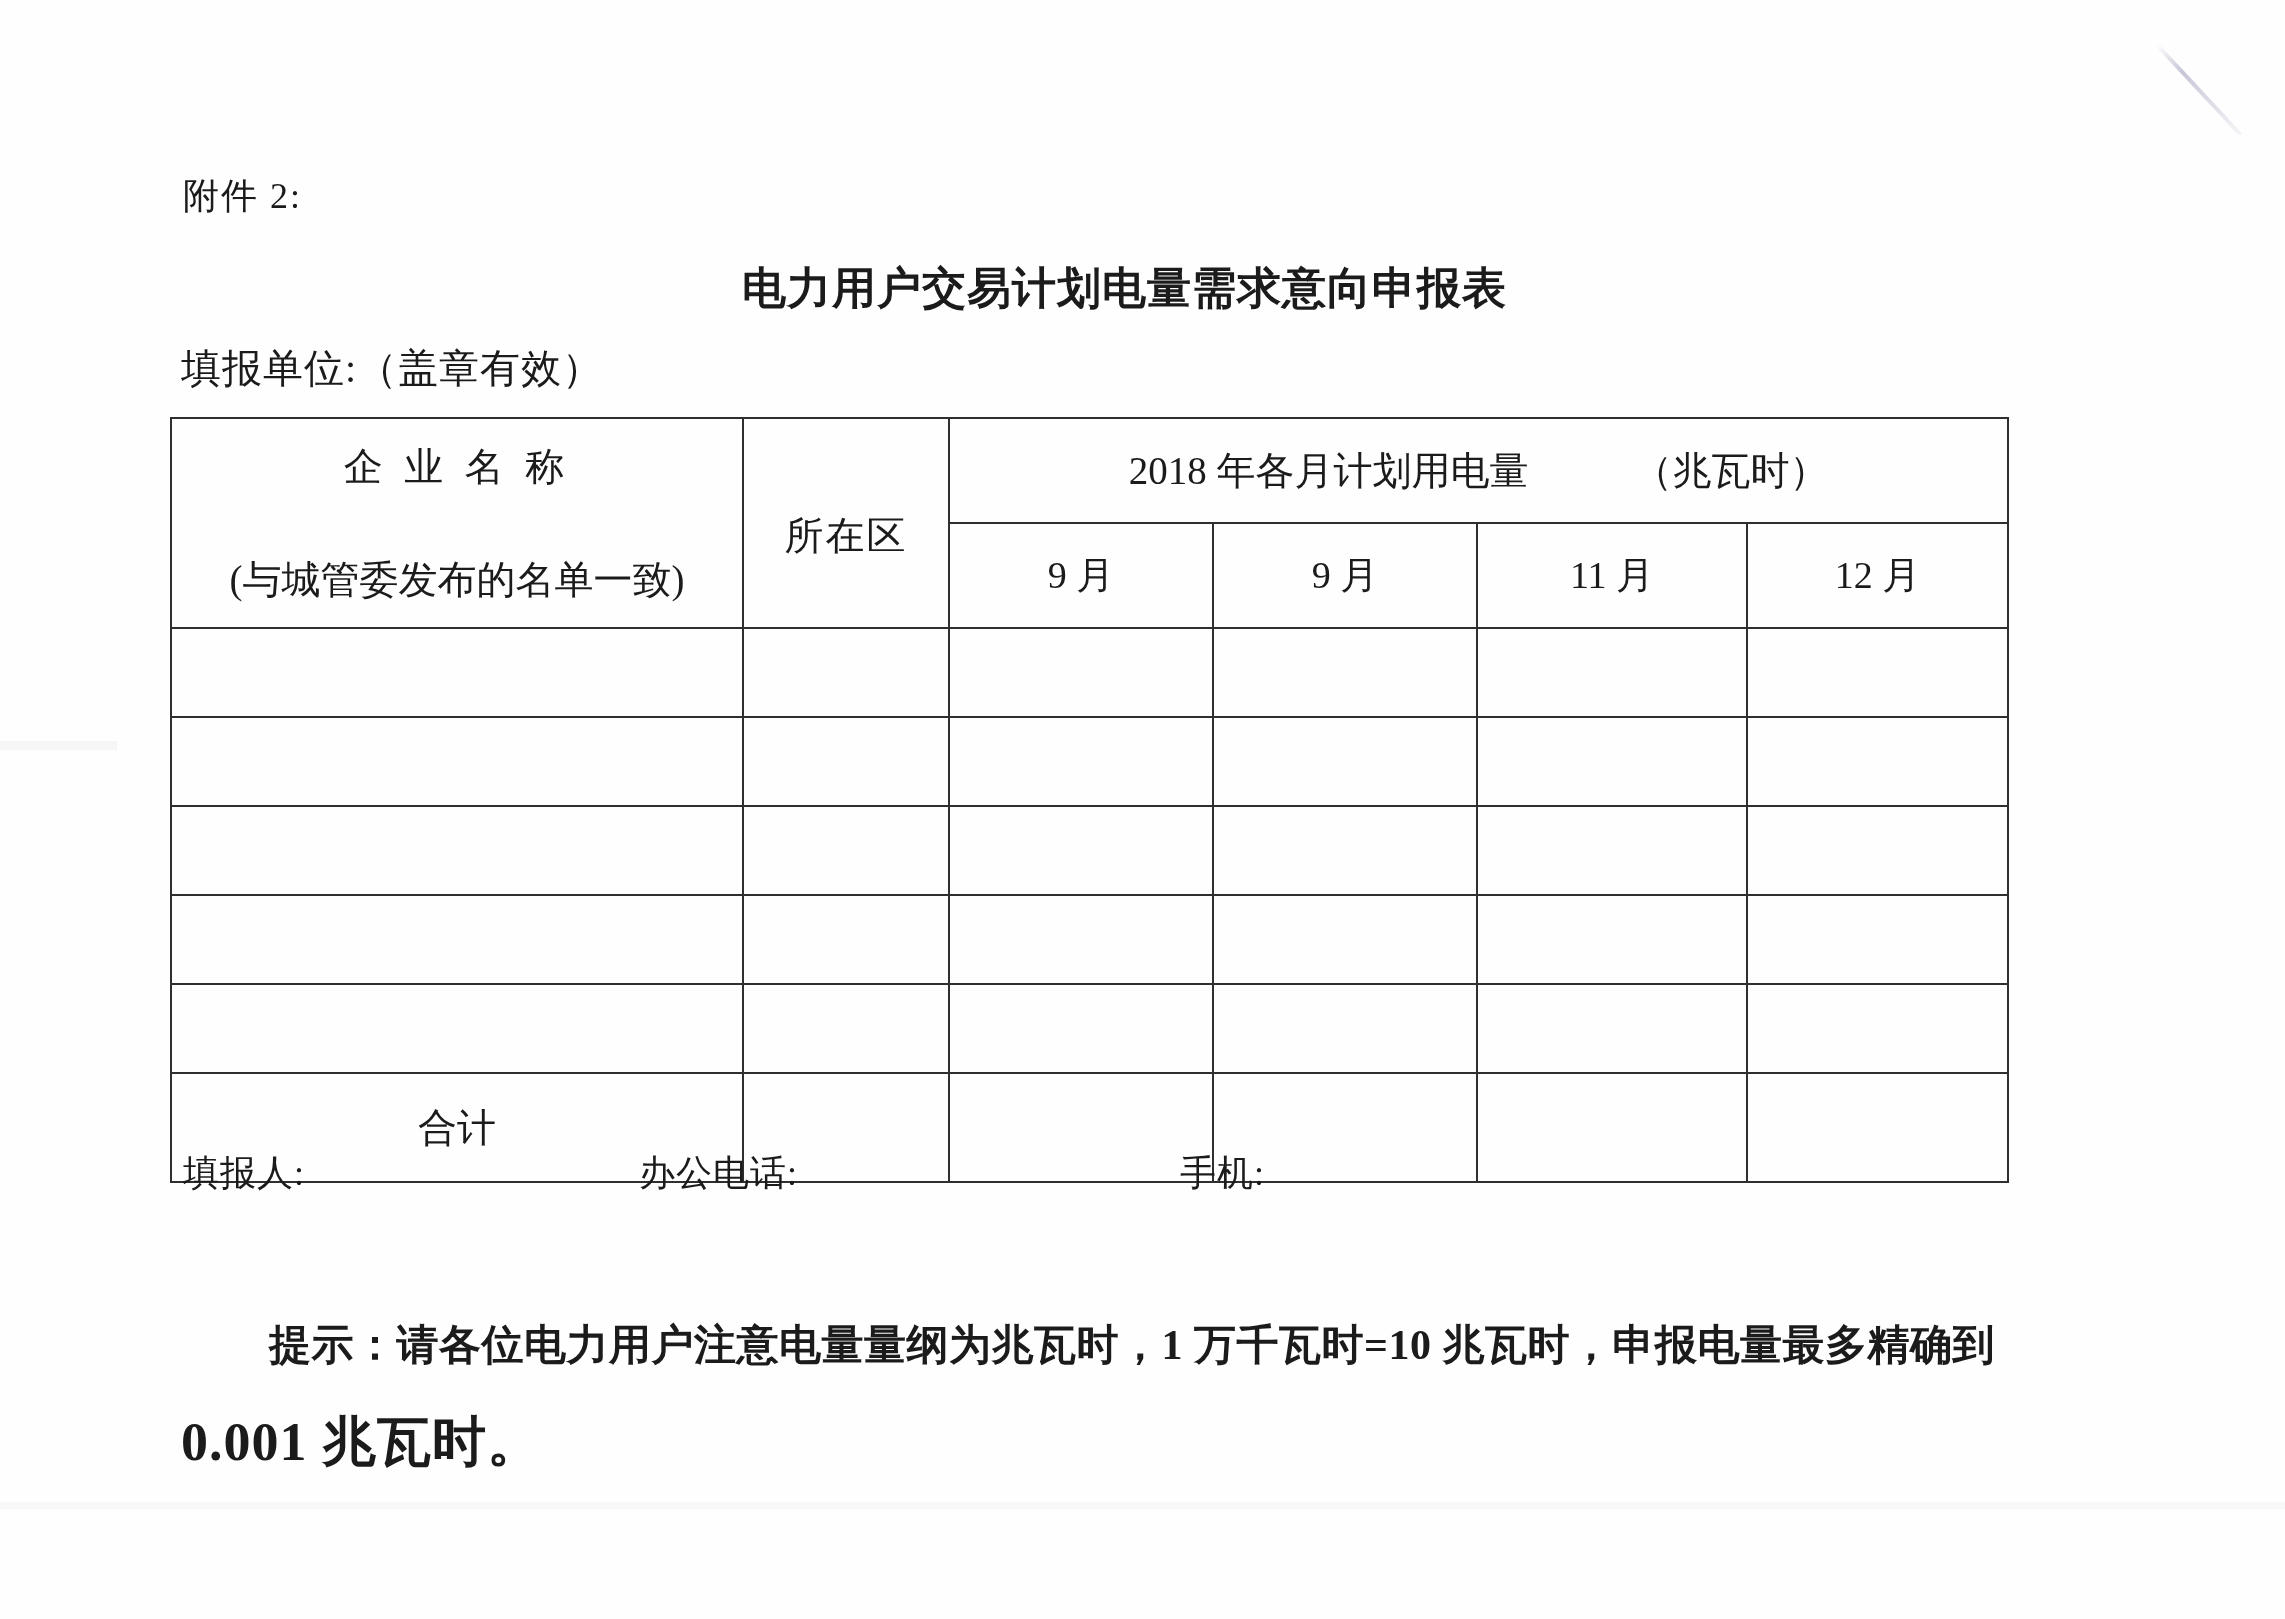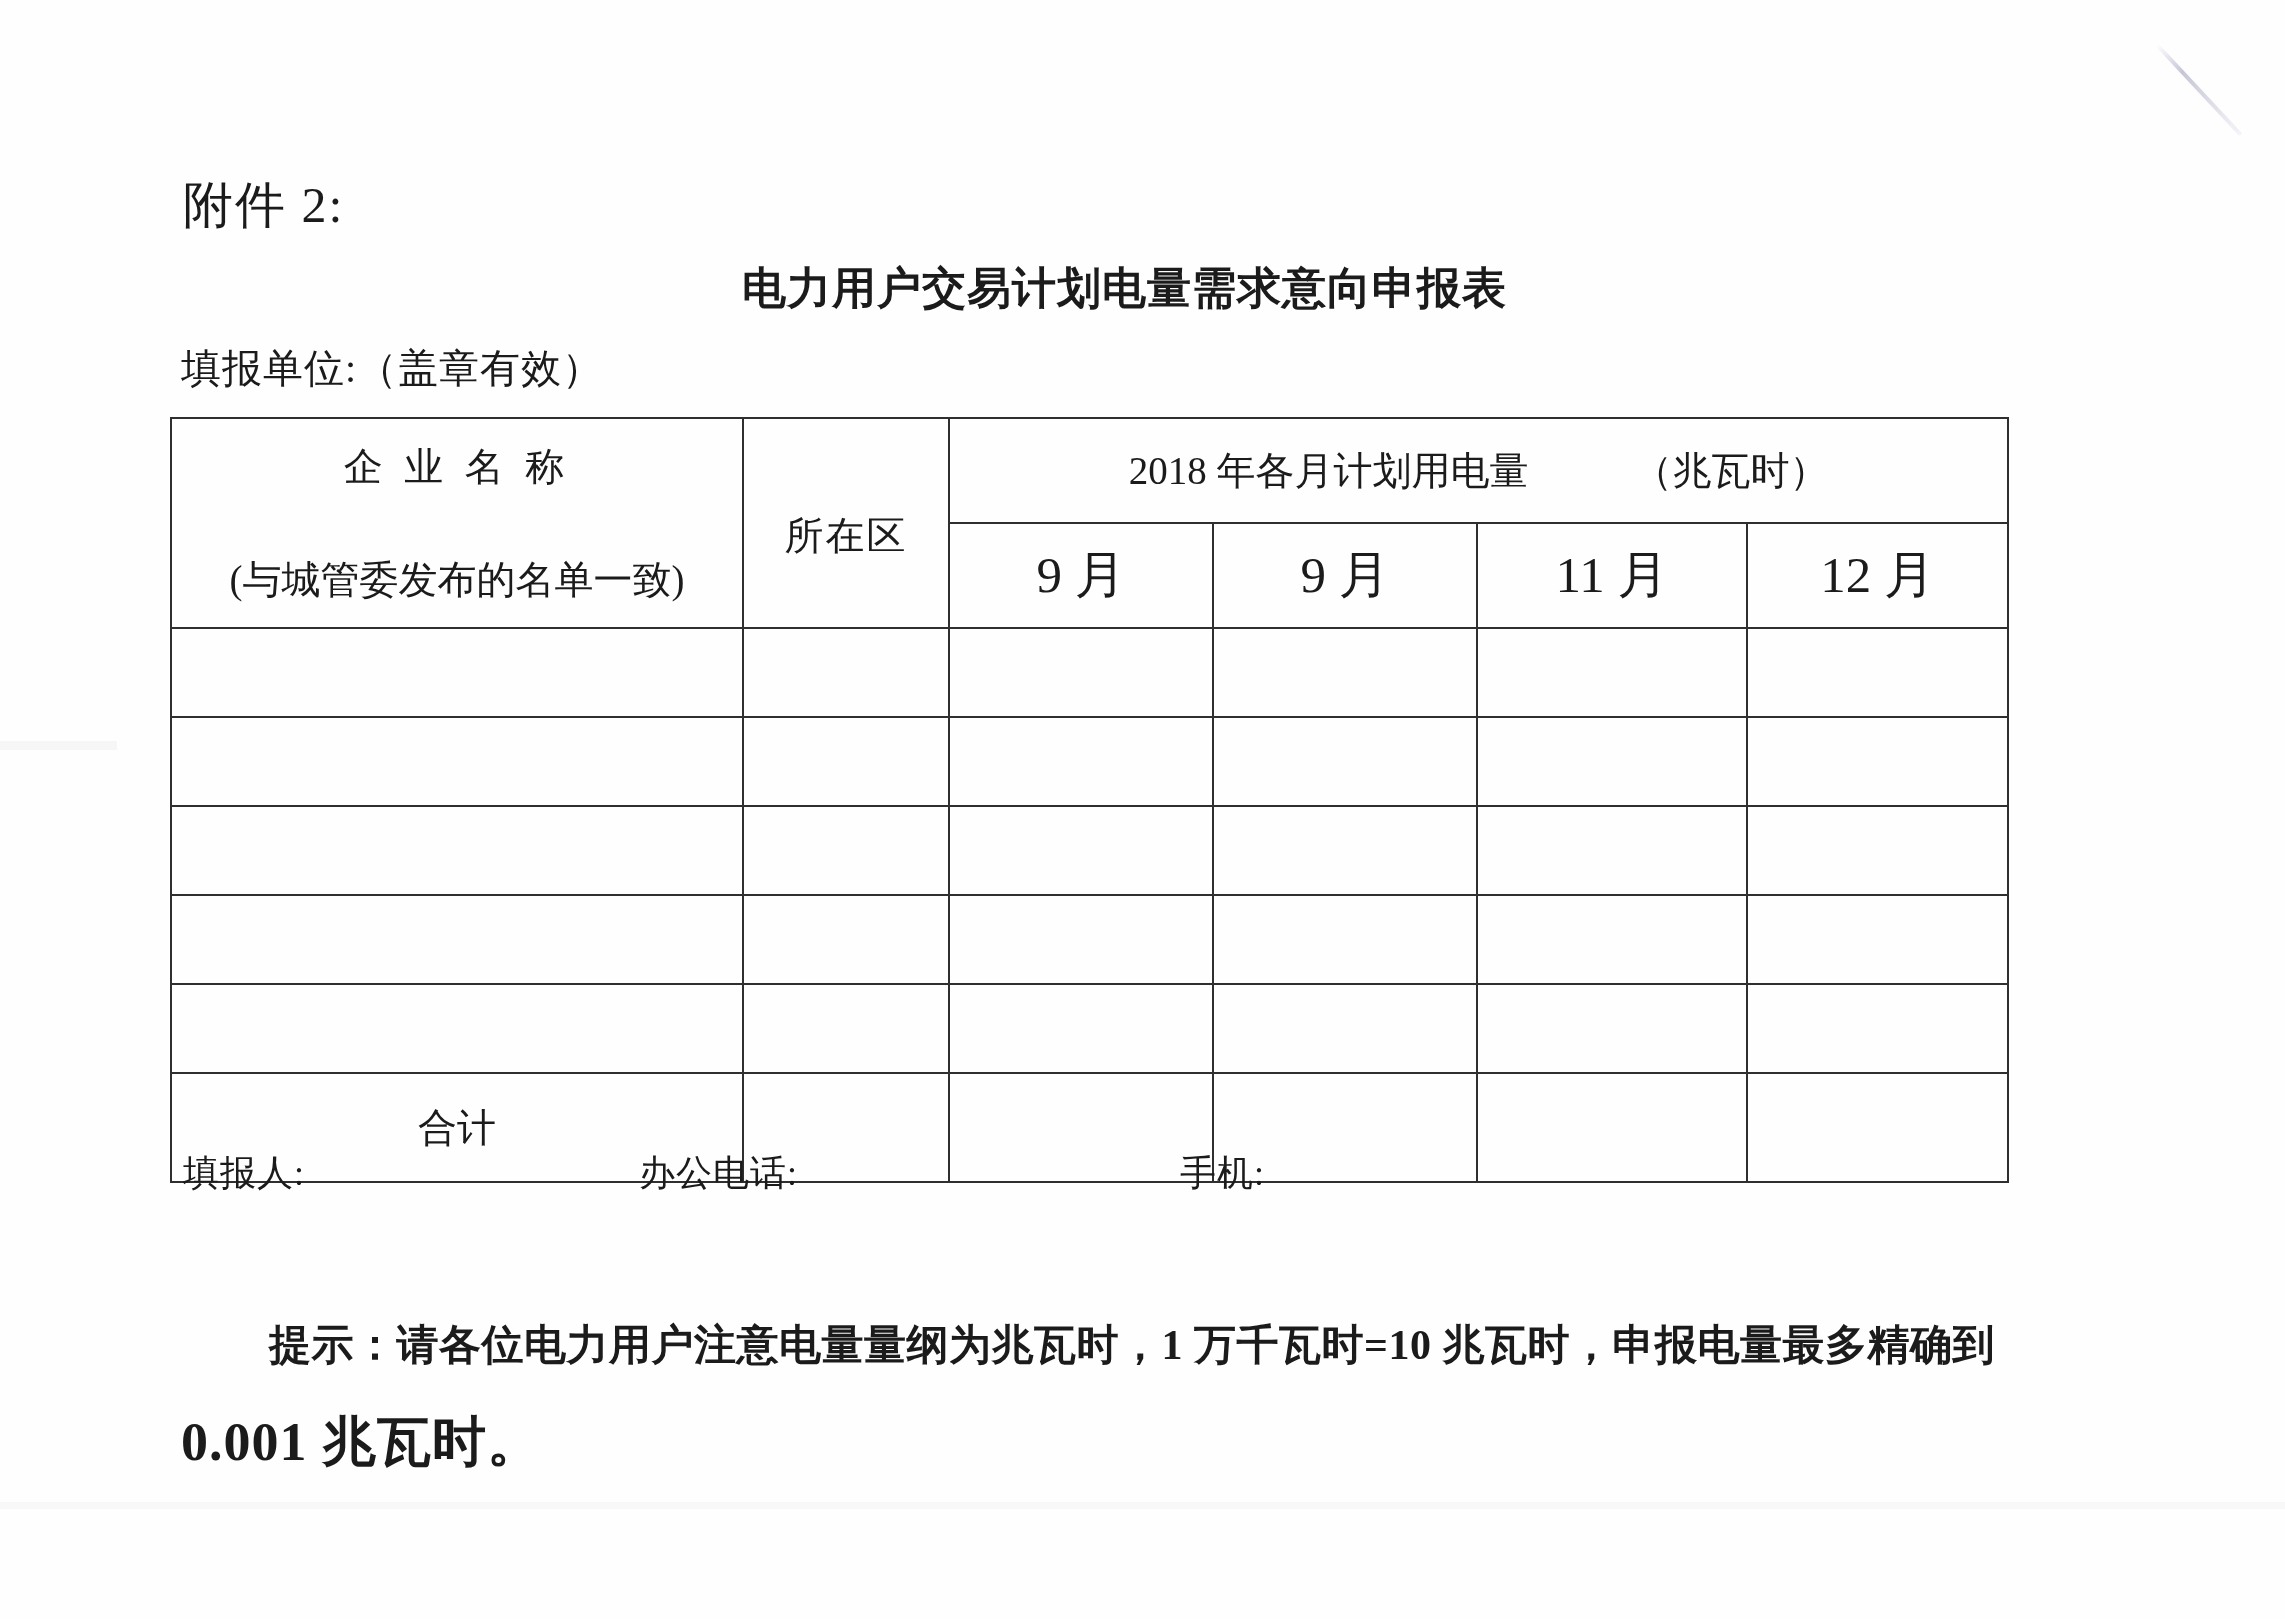--- a/index.html
+++ b/index.html
@@ -4,35 +4,35 @@
 <style>
   html,body{margin:0;padding:0;}
   body{
     width:2285px;height:1620px;position:relative;overflow:hidden;
     background:#fefefe;color:#1b1b1b;
     font-family:"Liberation Serif","DejaVu Serif",serif;
   }
   .abs{position:absolute;}
 
   
-  #attachment{left:183px;top:172px;font-size:50px;letter-spacing:2px;}
+  #attachment{left:183px;top:172px;font-size:36px;letter-spacing:2px;}
   #doc-title{left:0;top:259px;width:2249px;text-align:center;
              font-size:44px;font-weight:bold;letter-spacing:1px;}
   #unit-line{left:181px;top:341px;font-size:40px;letter-spacing:1px;}
 
   
   #form-table{position:absolute;left:170px;top:417px;
     border-collapse:collapse;table-layout:fixed;width:1838px;}
   #form-table td{
     border:2px solid #2f2f2f;padding:0;vertical-align:middle;
     text-align:center;font-size:39px;overflow:hidden;
   }
   #form-table{border:2.9px solid #2f2f2f;}
   #form-table tr.h1 td{height:88px;}
-  #form-table tr.h2 td{height:88px;font-size:51px;margin-top:27px;}
+  #form-table tr.h2 td{height:88px;font-size:38px;margin-top:27px;}
   #form-table tr.data td{height:87px;}
   #form-table tr.total td{height:107px;border-top-width:2.9px;}
   td.c-name{vertical-align:middle;}
   td.c-name .nm-wrap{display:flex;flex-direction:column;justify-content:space-around;height:208px;}
   td.c-name .l1{letter-spacing:5.9px;}
   td.c-name .l2{letter-spacing:0;margin-top:18px;}
   td.c-district{vertical-align:top;}
   td.c-district .d-wrap{padding-top:25px;letter-spacing:2px;}
   td.c-span .unit{margin-left:105px;}
 

